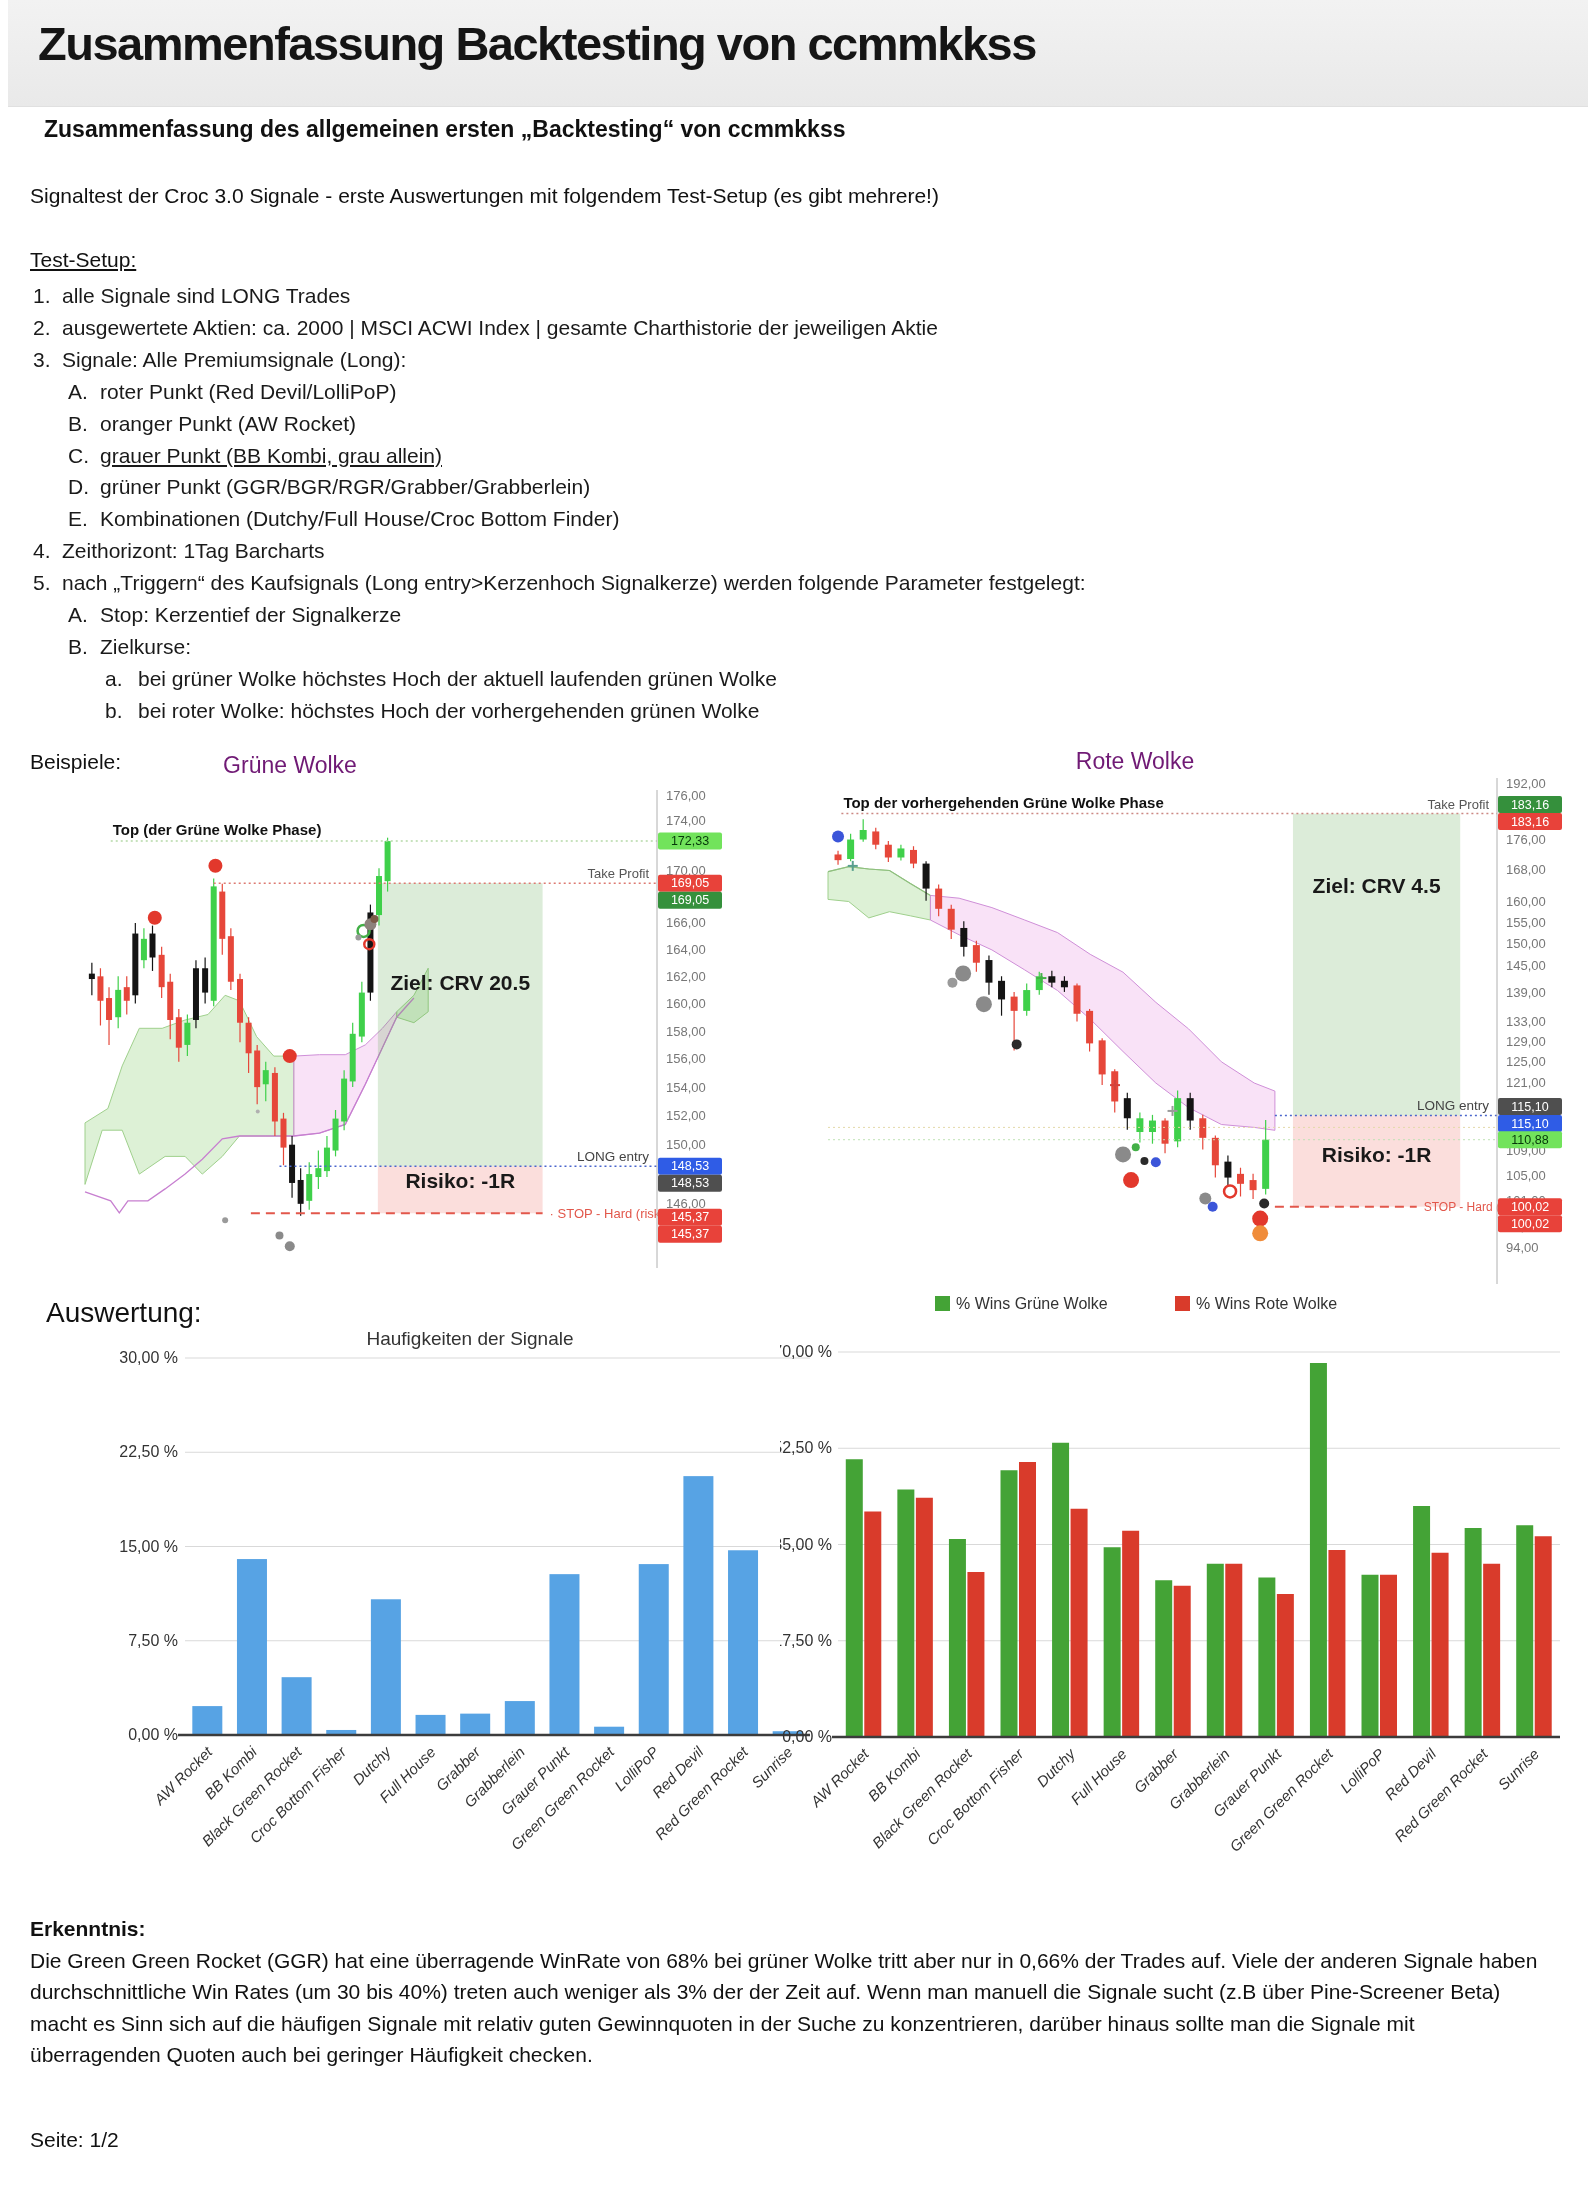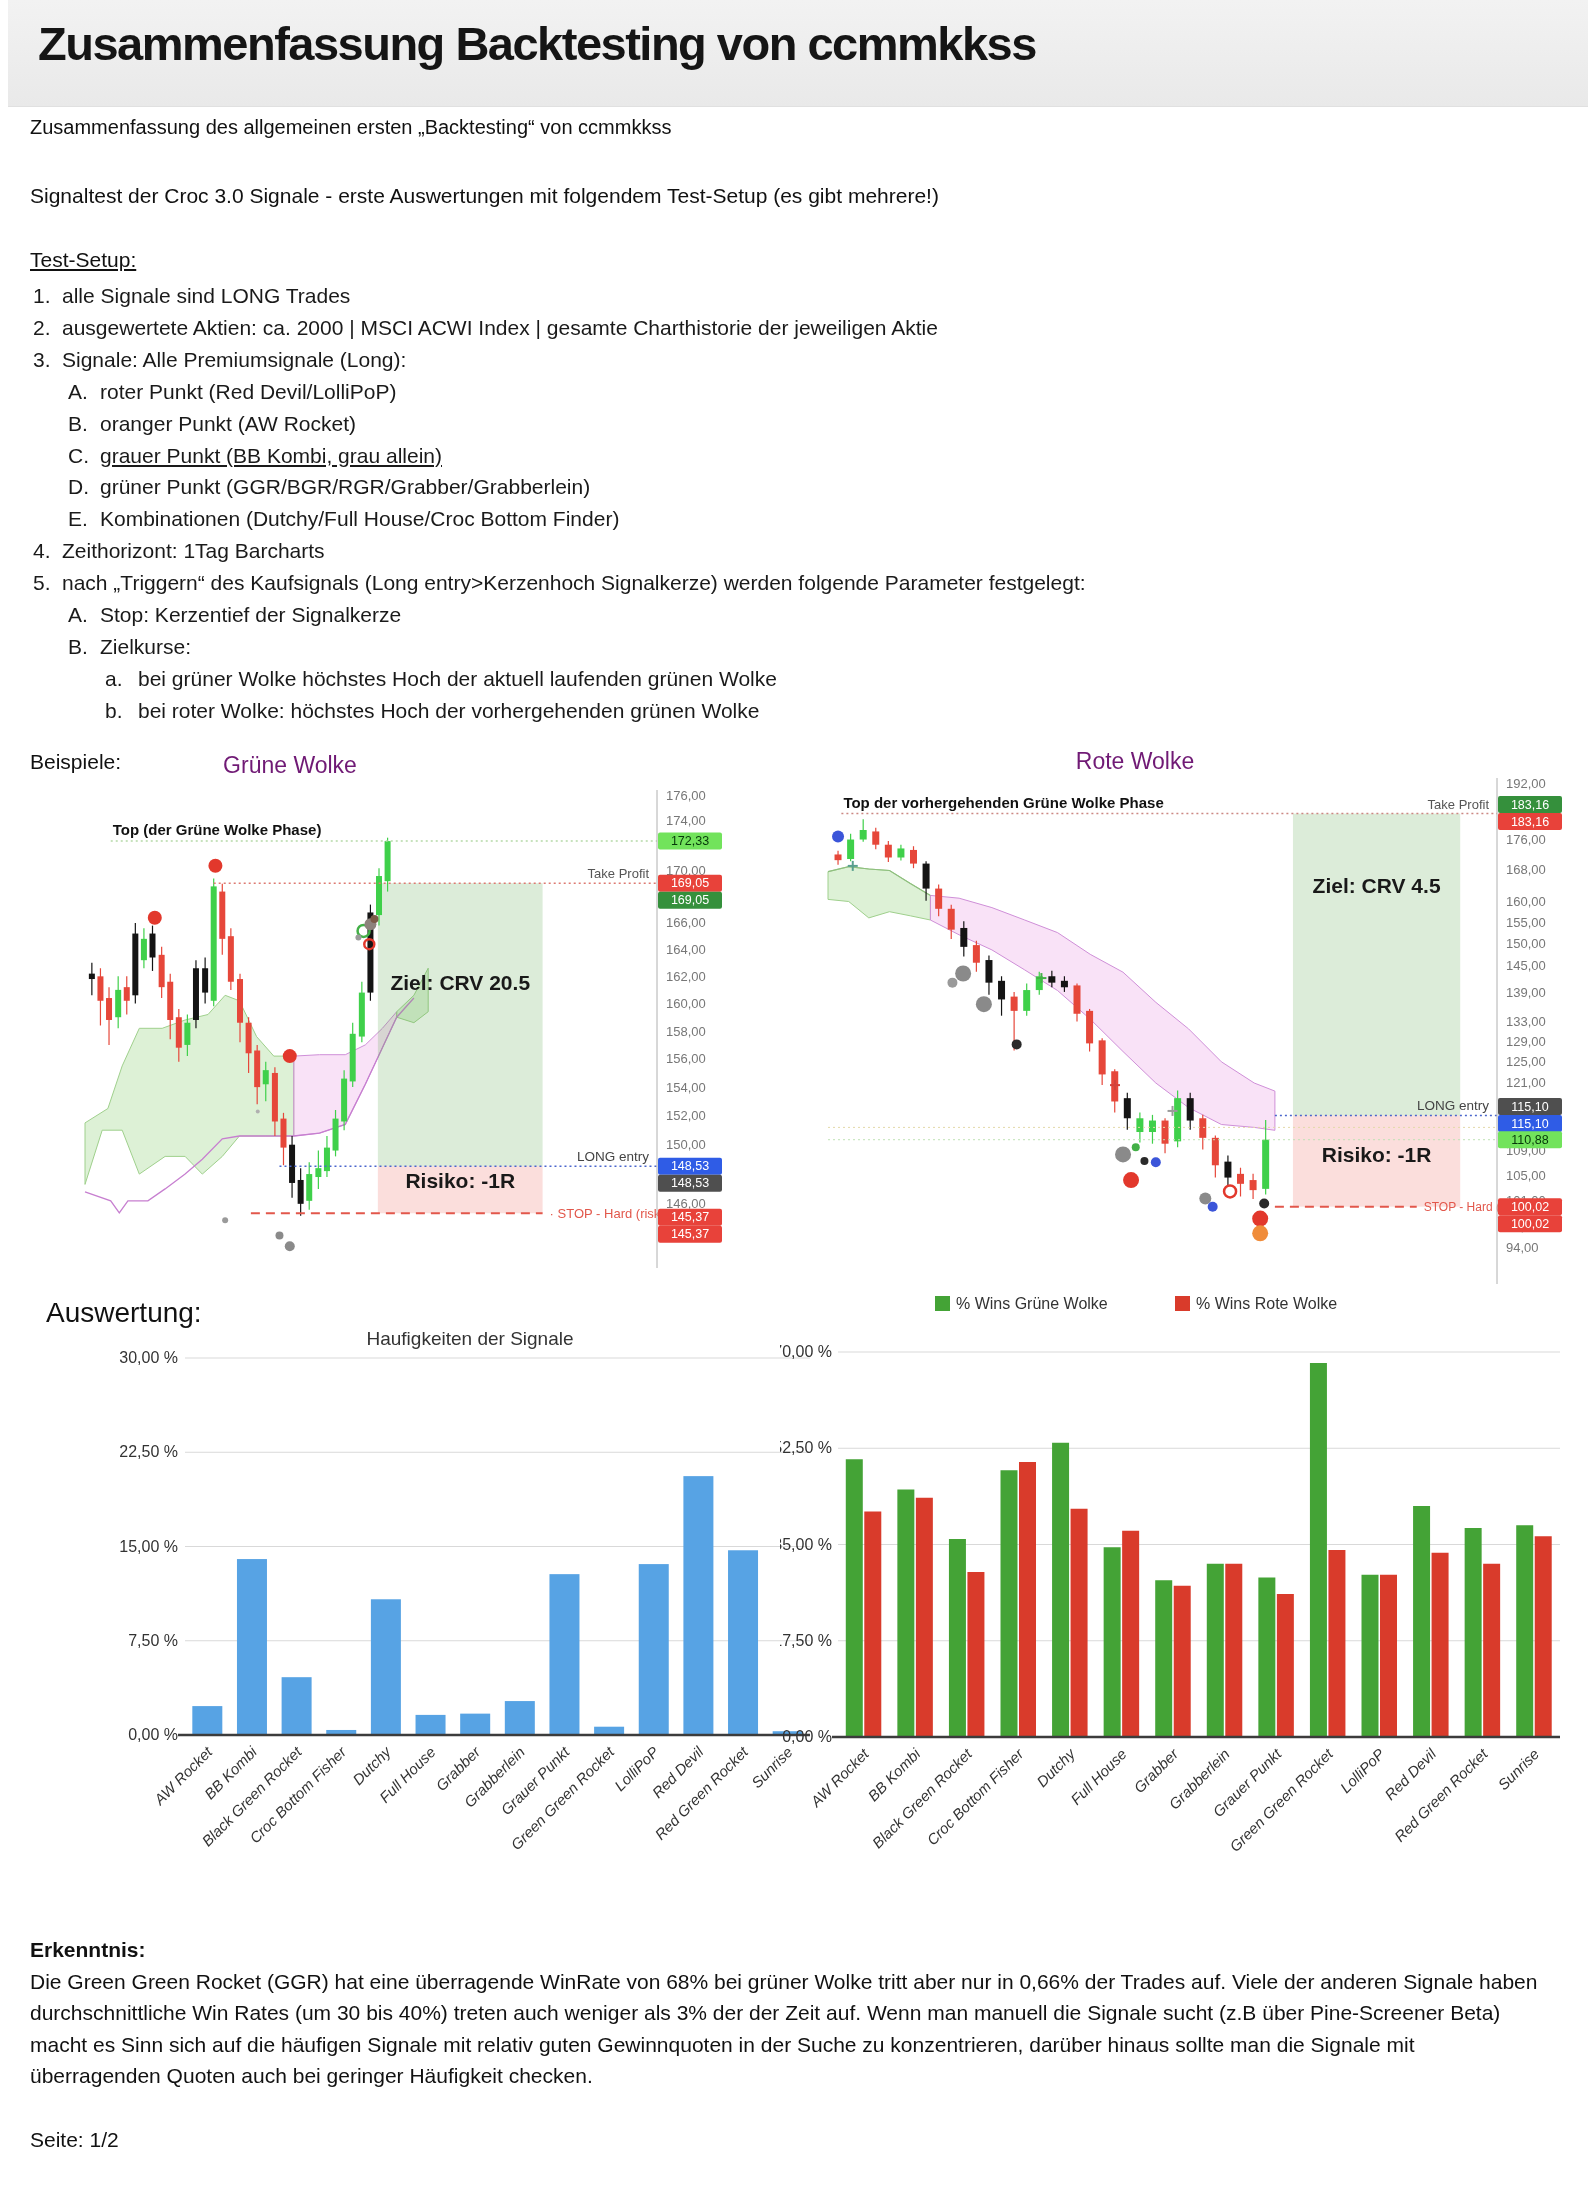--- a/index.html
+++ b/index.html
@@ -1,30 +1,30 @@
 <!DOCTYPE html>
 <html><head>
 <meta charset="utf-8">
 <style>
   html,body{margin:0;padding:0;background:#fff;}
   body{font-family:"Liberation Sans",sans-serif;color:#111;}
   .page{position:relative;width:1588px;height:2190px;background:#fff;overflow:hidden;}
   .hdr{position:absolute;left:0;top:0;width:1588px;height:106px;background:linear-gradient(#f2f2f2,#e9e9e9);border-bottom:1px solid #e0e0e0;margin-left:8px;}
   .hdr h1{margin:0;padding:16px 0 0 30px;font-size:47px;font-weight:bold;letter-spacing:-1.5px;color:#151515;white-space:nowrap;}
-  .sub{position:absolute;left:30px;top:116px;font-size:20px;font-weight:normal;}
+  .sub{position:absolute;left:44px;top:116px;font-size:23px;font-weight:bold;}
   .intro{position:absolute;left:30px;top:184px;font-size:21px;}
   .setup-h{position:absolute;left:30px;top:248px;font-size:21px;text-decoration:underline;text-align:right;}
   #setup-list{position:absolute;left:0;top:284px;width:1588px;height:455px;}
   .setup-row{position:absolute;width:100%;height:32px;}
   .setup-row span{position:absolute;font-size:21px;white-space:nowrap;color:#1a1a1a;}
   .lbl{position:absolute;font-size:21px;}
   .ex-title{position:absolute;font-size:23px;width:280px;text-align:center;color:#701a75;}
   .chart{position:absolute;}
   .erk{position:absolute;left:30px;top:1913px;width:1518px;font-size:21px;line-height:31.6px;}
-  .erk .h{font-weight:bold;margin-top:21px;}
+  .erk .h{font-weight:bold;}
   .seite{position:absolute;left:30px;top:2128px;font-size:21px;}
 </style>
 </head>
 <body>
 
 <div class="page">
   <div class="hdr">
     <h1>Zusammenfassung Backtesting von ccmmkkss</h1>
   </div>
 

